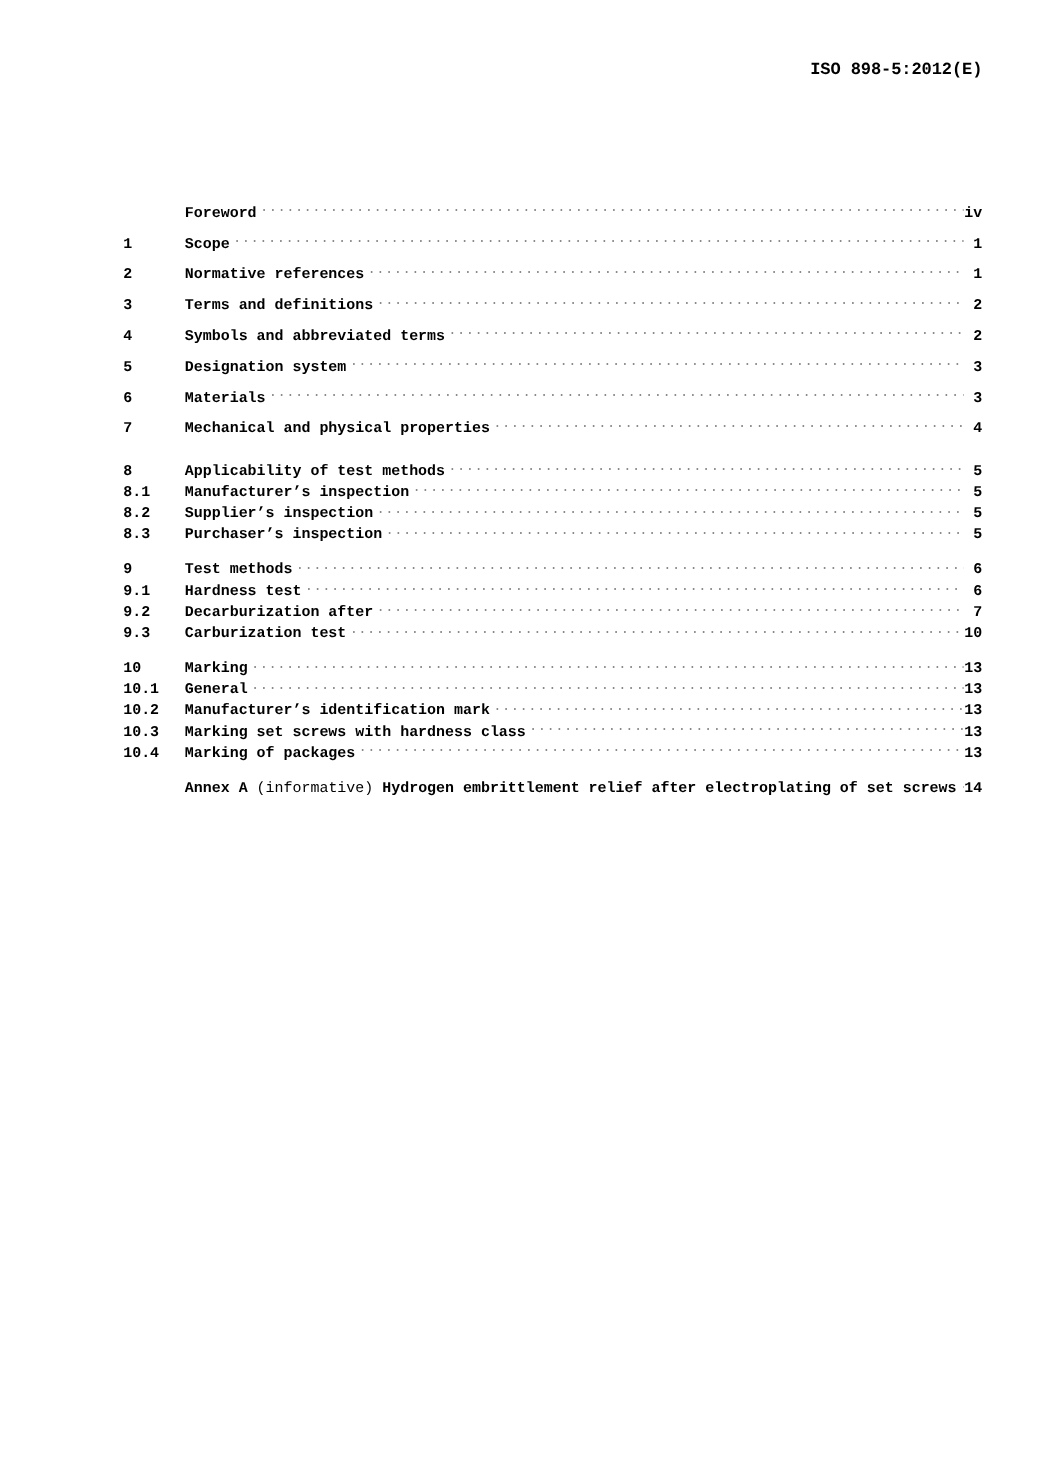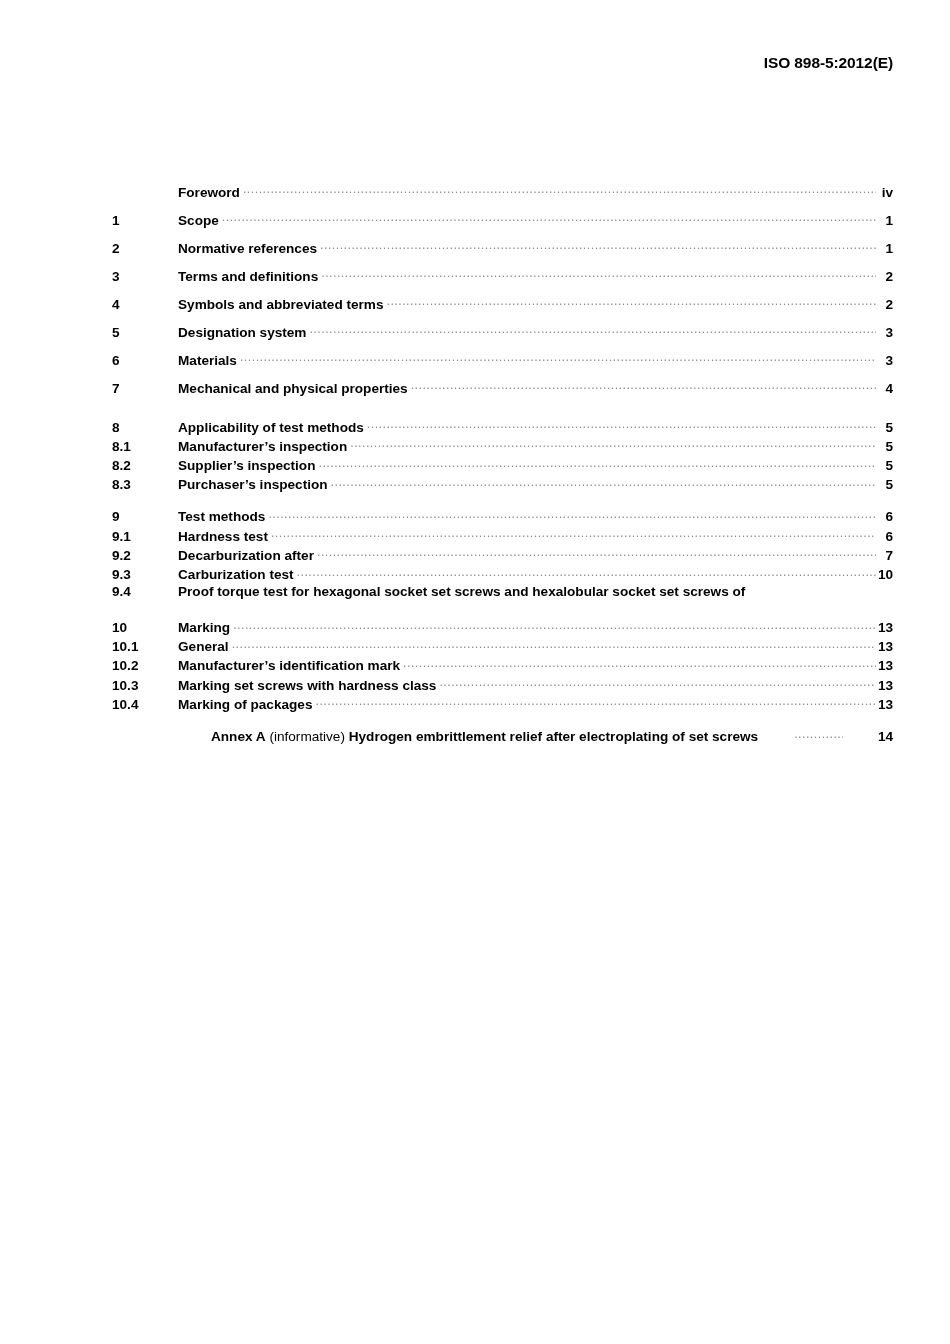--- a/index.html
+++ b/index.html
@@ -5,21 +5,21 @@
   html, body {
     margin: 0;
     padding: 0;
     background: #ffffff;
   }
   .page {
     position: relative;
     width: 950px;
     height: 1344px;
     background: #ffffff;
-    font-family: Liberation Sans, sans-serif;
+    font-family: Liberation Mono, monospace;
     color: #000000;
     overflow: hidden;
   }
 
   
   .doc-header {
     position: absolute;
     top: 54px;
     right: 57px;
     font-size: 15.5px;
@@ -62,30 +62,29 @@
     display: flex;
     align-items: baseline;
     width: 100%;
     font-size: 13.6px;
     font-weight: bold;
     line-height: 1.0;
   }
   
   .row.sp-wide   { height: 28px; }
   .row.sp-tight  { height: 19.2px; }
-  .row.sp-annex  { height: 31px; gap: 33px; }
+  .row.sp-annex  { height: 31px; }
 
   .num {
     flex: 0 0 56px;
     white-space: nowrap;
   }
   .label {
     white-space: nowrap;
     padding-right: 2px;
-    margin-left: 10px;
   }
   .label .reg { font-weight: normal; }
 
   .leader {
     flex: 1 1 auto;
     min-width: 0;
     position: relative;
     height: 1em;
     overflow: hidden;
     margin: 0 1px;
@@ -233,24 +232,20 @@
         <div class="label">Decarburization after</div>
         <div class="leader"></div>
         <div class="pg">7</div>
       </div>
       <div class="row sp-tight">
         <div class="num">9.3</div>
         <div class="label">Carburization test</div>
         <div class="leader"></div>
         <div class="pg">10</div>
       </div>
-      <div class="row sp-tight wrap-first">
-        <div class="num">9.4</div>
-        <div class="label">Proof torque test for hexagonal socket set screws and hexalobular socket set screws of</div>
-      </div>
       <div class="gap-md"></div>
       <div class="row sp-tight">
         <div class="num">10</div>
         <div class="label">Marking</div>
         <div class="leader"></div>
         <div class="pg">13</div>
       </div>
       <div class="row sp-tight">
         <div class="num">10.1</div>
         <div class="label">General</div>

